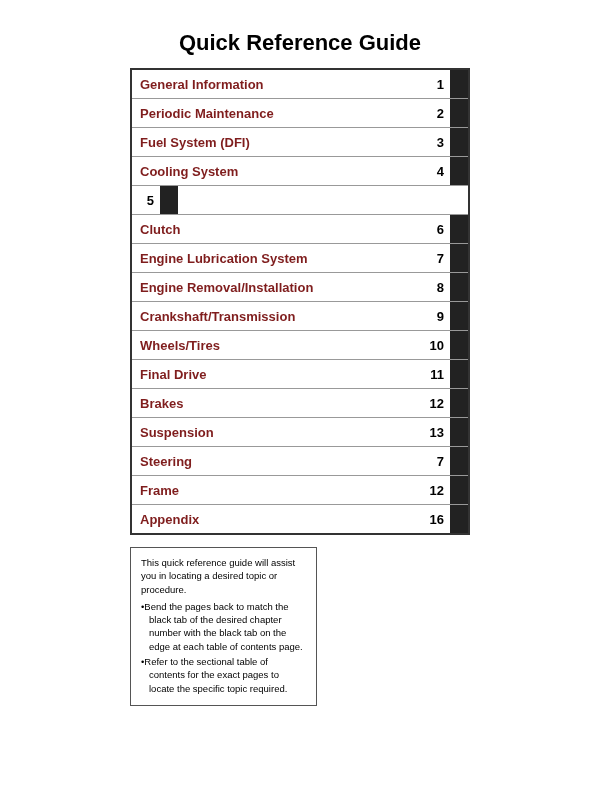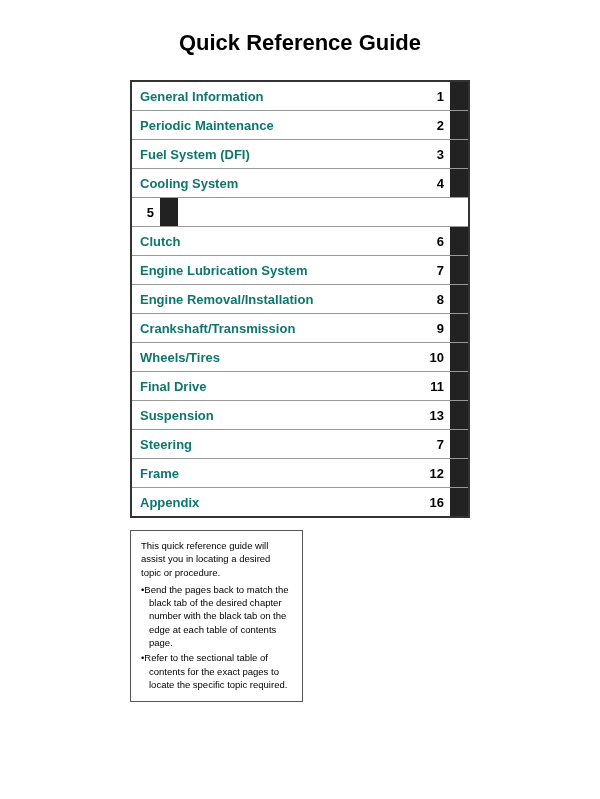--- a/index.html
+++ b/index.html
@@ -15,21 +15,21 @@
       font-family: Arial, Helvetica, sans-serif;
       display: flex;
       flex-direction: column;
       align-items: center;
       padding: 30px 20px 20px 20px;
     }
 
     .page-title {
       font-size: 22px;
       font-weight: bold;
-      margin-bottom: 24px;
+      margin-bottom: 12px;
       text-align: center;
     }
 
     .toc-container {
       width: 340px;
       border: 2px solid #333;
     }
 
     .toc-row {
       display: flex;
@@ -40,21 +40,21 @@
 
     .toc-row:last-child {
       border-bottom: none;
     }
 
     .toc-label {
       flex: 1;
       font-size: 13px;
       font-weight: bold;
       padding: 5px 8px;
-      color: #0f766e;
+      color: #7f1d1d;
     }
 
     .toc-number {
       font-size: 13px;
       font-weight: bold;
       padding: 5px 6px;
       color: #000;
       min-width: 28px;
       text-align: right;
     }
@@ -74,21 +74,21 @@
       display: flex;
       justify-content: flex-start;
       margin-top: 12px;
     }
 
     .note-box {
       border: 1px solid #555;
       padding: 8px 10px;
       font-size: 9.5px;
       line-height: 1.4;
-      width: 173px;
+      width: 187px;
       color: #000;
     }
 
     .note-box .note-first {
       margin-bottom: 4px;
     }
 
     .note-box .note-bullet {
       text-indent: -8px;
       padding-left: 8px;
@@ -149,20 +149,25 @@
       <div class="toc-label">Wheels/Tires</div>
       <div class="toc-number">10</div>
       <div class="toc-tab"></div>
     </div>
     <div class="toc-row">
       <div class="toc-label">Final Drive</div>
       <div class="toc-number">11</div>
       <div class="toc-tab"></div>
     </div>
     <div class="toc-row">
+      <div class="toc-label">Brakes</div>
+      <div class="toc-number">12</div>
+      <div class="toc-tab"></div>
+    </div>
+    <div class="toc-row">
       <div class="toc-label">Suspension</div>
       <div class="toc-number">13</div>
       <div class="toc-tab"></div>
     </div>
     <div class="toc-row">
       <div class="toc-label">Steering</div>
       <div class="toc-number">7</div>
       <div class="toc-tab"></div>
     </div>
     <div class="toc-row">

